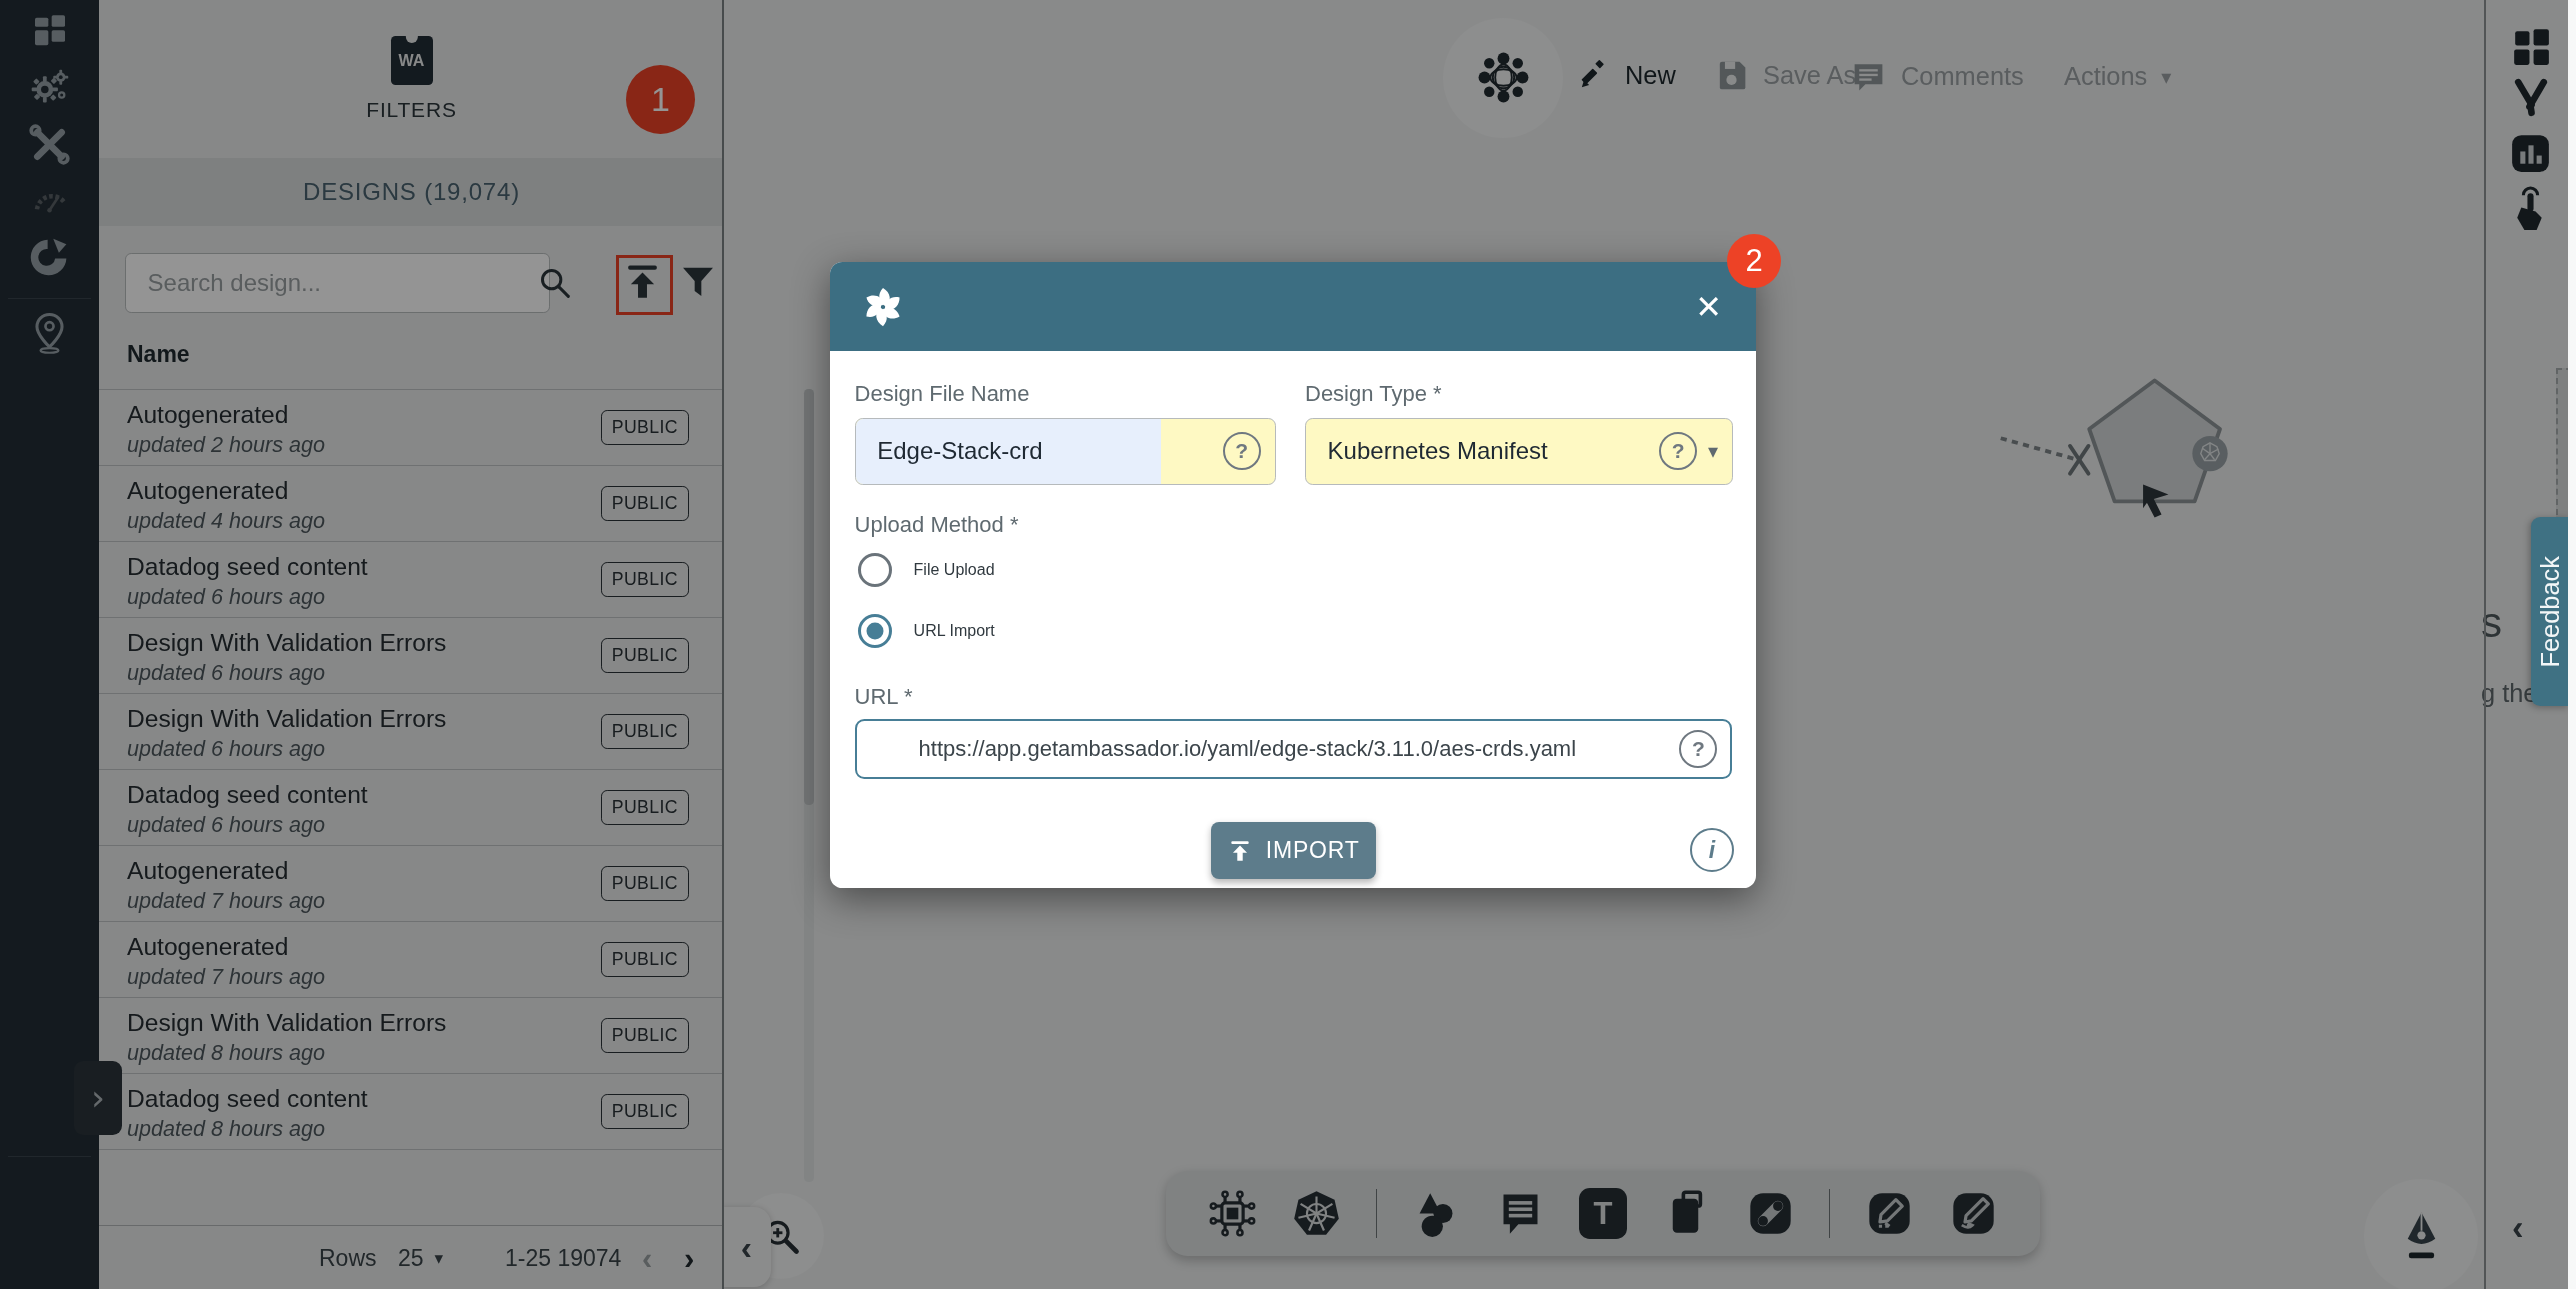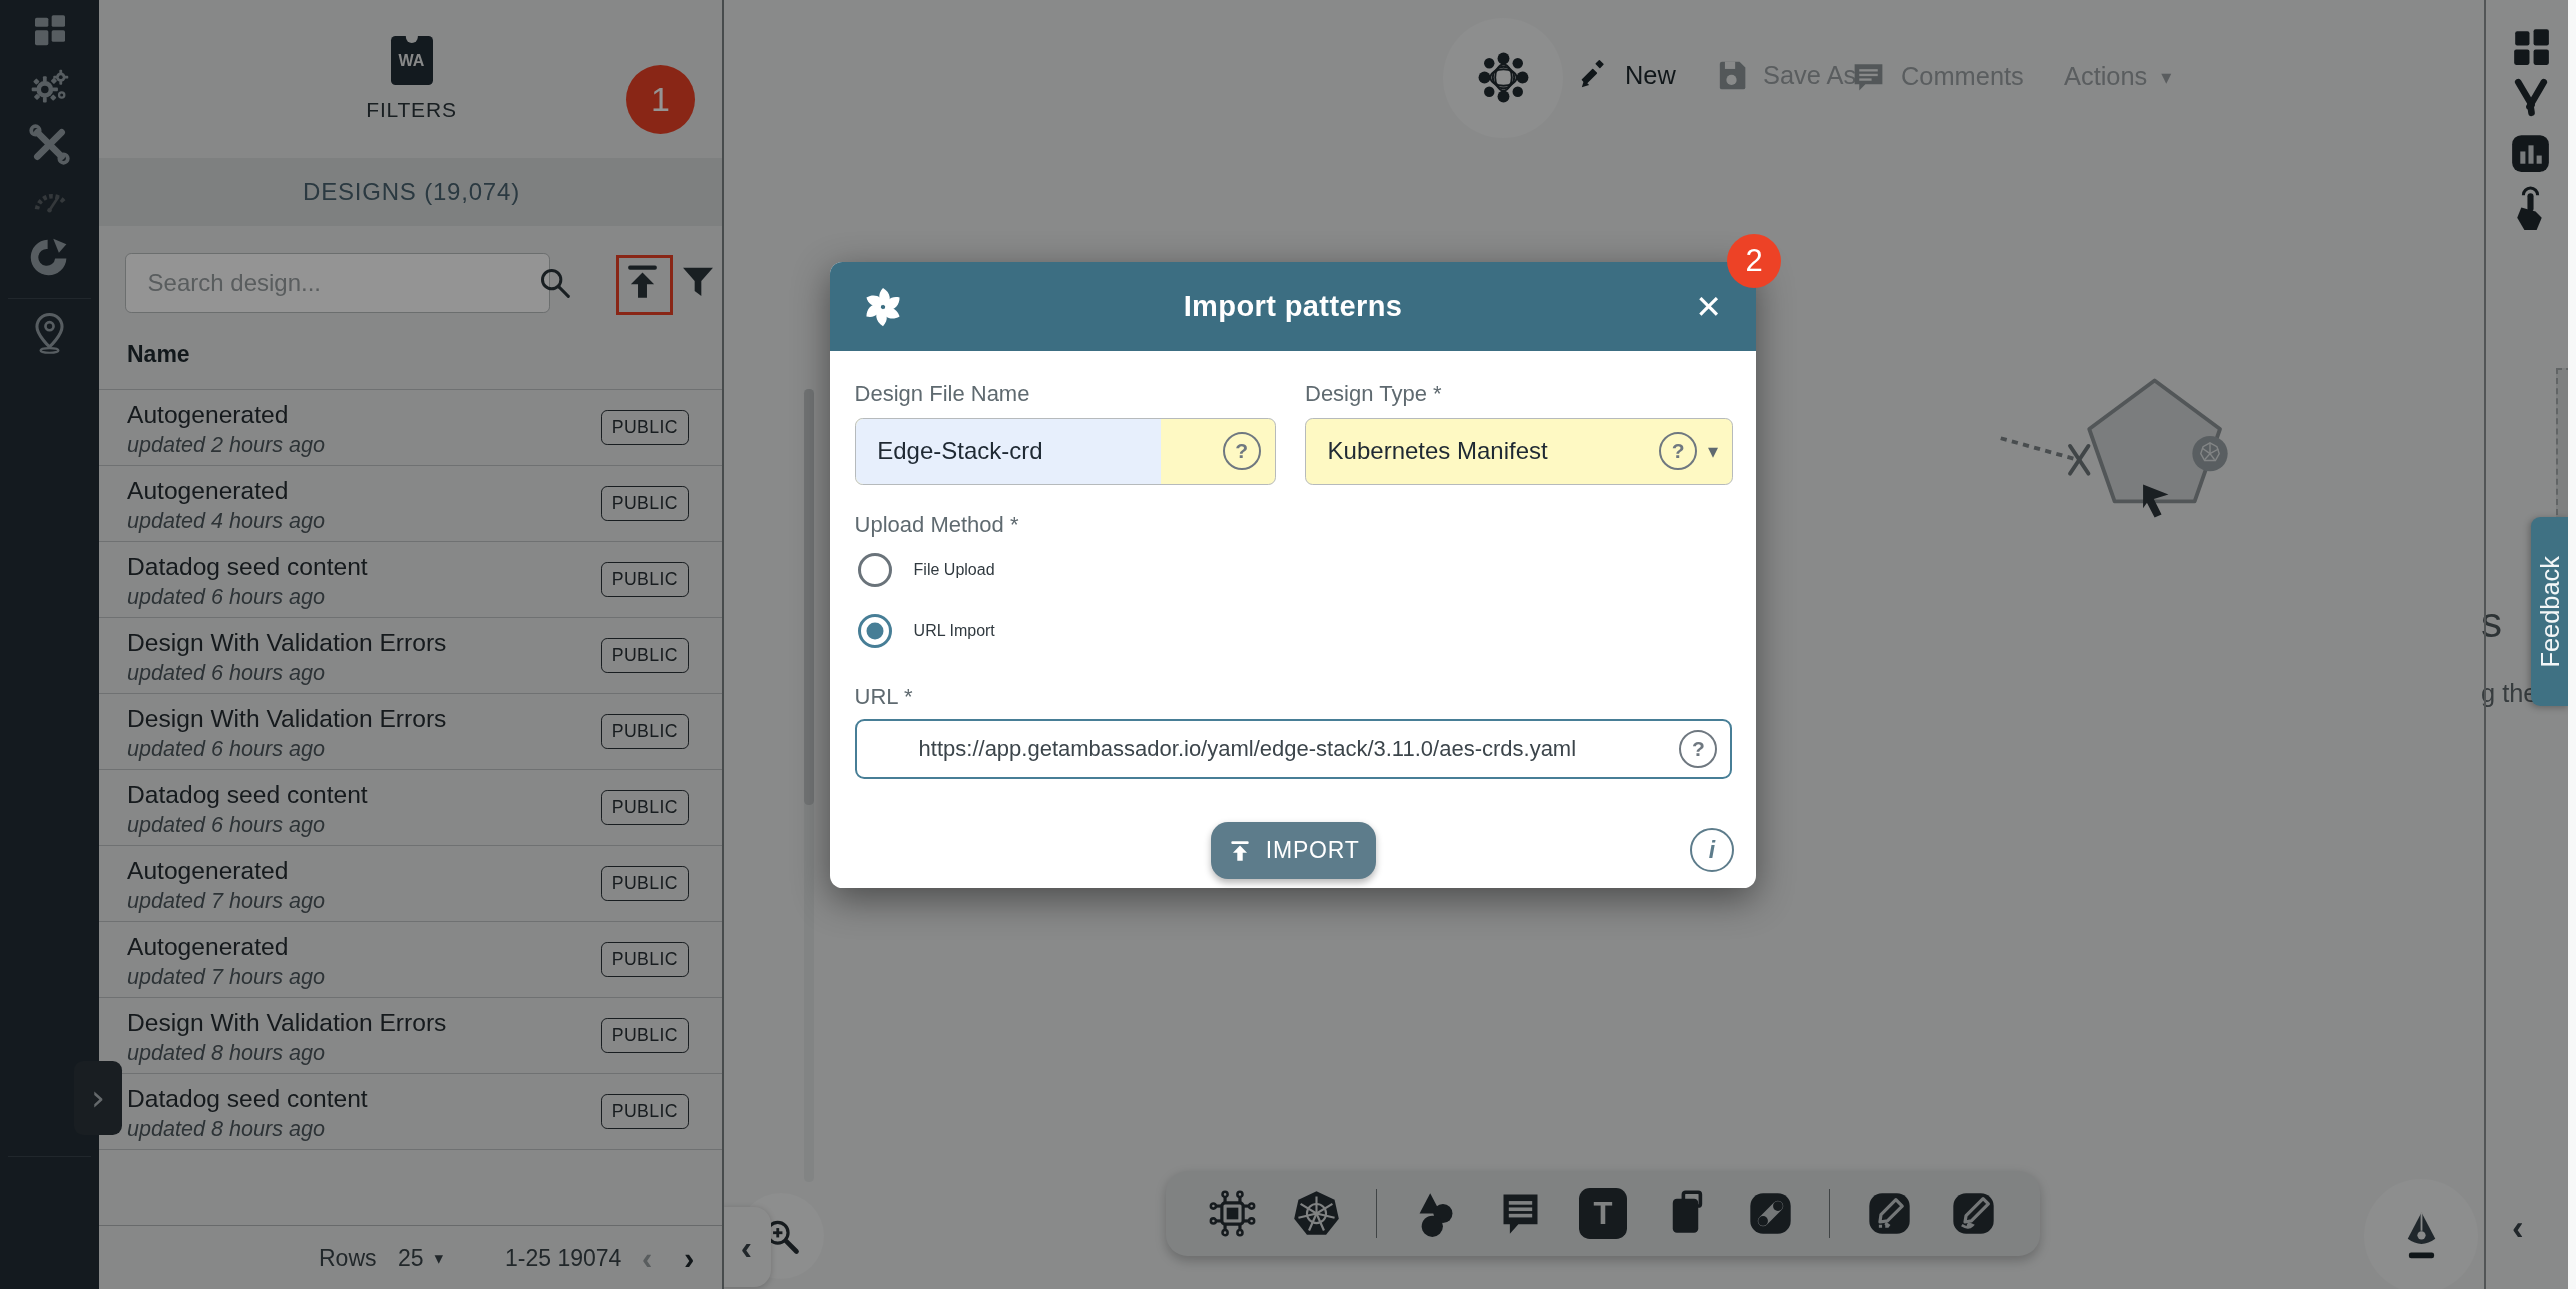--- a/index.html
+++ b/index.html
@@ -111,21 +111,21 @@
   .radio-row{position:absolute;display:flex;align-items:center;gap:21.6px;cursor:pointer;}
   .radio-dot{width:34px;height:34px;border-radius:50%;border:3.1px solid #6A737A;box-sizing:border-box;position:relative;background:#fff;}
   .radio-row.selected .radio-dot{border-color:var(--accent,#477E96);}
   .radio-row.selected .radio-dot::after{content:"";position:absolute;left:50%;top:50%;transform:translate(-50%,-50%);
     width:17px;height:17px;border-radius:50%;background:var(--accent,#477E96);}
   .radio-label{font-size:16px;color:#30393F;text-align:right;}
   #url-field{position:absolute;left:24.6px;top:457px;width:877px;height:60px;border:2.3px solid var(--accent,#477E96);
     border-radius:9.2px;box-sizing:border-box;display:flex;align-items:center;padding-left:39px;}
   #url-field .val{font-size:22px;color:#3C454B;padding-left:23px;flex:1;}
   #import-btn{position:absolute;left:381px;top:560px;width:165px;height:57px;background:var(--import_button,#5D7C8B);
-    border-radius:17px;display:flex;align-items:center;justify-content:center;gap:12.3px;color:#fff;font-size:23px;
+    border-radius:8px;display:flex;align-items:center;justify-content:center;gap:12.3px;color:#fff;font-size:23px;
     letter-spacing:0.8px;cursor:pointer;box-shadow:0 3.1px 7.7px rgba(0,0,0,.28);}
   #modal-info{position:absolute;left:860px;top:566px;width:40px;height:40px;border-radius:50%;border:2.3px solid #5D7C8B;
     color:#5D7C8B;display:flex;align-items:center;justify-content:center;font-size:23px;font-weight:bold;font-style:italic;cursor:pointer;}
   #ann-badge-2{left:1727px;top:234px;width:54px;height:54px;border-radius:50%;background:var(--annotation_red,#ED4226);
     display:flex;align-items:center;justify-content:center;color:#fff;font-size:31px;z-index:80;}
   svg{display:block;}
 </style>
 </head>
 <body style="--accent: #477E96; --annotation_red: #ED4226; --meshery_green: #00B39F; --import_button: #5D7C8B; --rail_bg: #232E36; --canvas_bg: #ECEEEE; --panel_bg: #E9EBEB; --modal_header: #3C6E82; --autofill_blue: #E7EFFC;">
 
@@ -546,21 +546,20 @@
     <svg width="54" height="54" viewBox="0 0 48 48" style="margin-left:26px;">
         <g fill="#FFFFFF">
           <path d="M24 7 C31 11 32 19 26.5 23.5 C19.5 19.5 19 12 24 7Z"></path>
           <path d="M24 7 C31 11 32 19 26.5 23.5 C19.5 19.5 19 12 24 7Z" transform="rotate(60 24 24)"></path>
           <path d="M24 7 C31 11 32 19 26.5 23.5 C19.5 19.5 19 12 24 7Z" transform="rotate(120 24 24)"></path>
           <path d="M24 7 C31 11 32 19 26.5 23.5 C19.5 19.5 19 12 24 7Z" transform="rotate(180 24 24)"></path>
           <path d="M24 7 C31 11 32 19 26.5 23.5 C19.5 19.5 19 12 24 7Z" transform="rotate(240 24 24)"></path>
           <path d="M24 7 C31 11 32 19 26.5 23.5 C19.5 19.5 19 12 24 7Z" transform="rotate(300 24 24)"></path>
         </g>
       </svg>
-    <div id="modal-title">Import patterns</div>
     <div id="modal-close">✕</div>
   </div>
 
   <div class="abs" style="left:24.6px;top:119px;">
     <div class="m-label">Design File Name</div>
     <div class="field" style="width:419px;margin-top:10.8px;">
       <div id="name-fill"></div>
       <span class="val" style="flex:1;">Edge-Stack-crd</span>
       <span class="help-circle" style="margin-right:14px;">?</span>
     </div>

